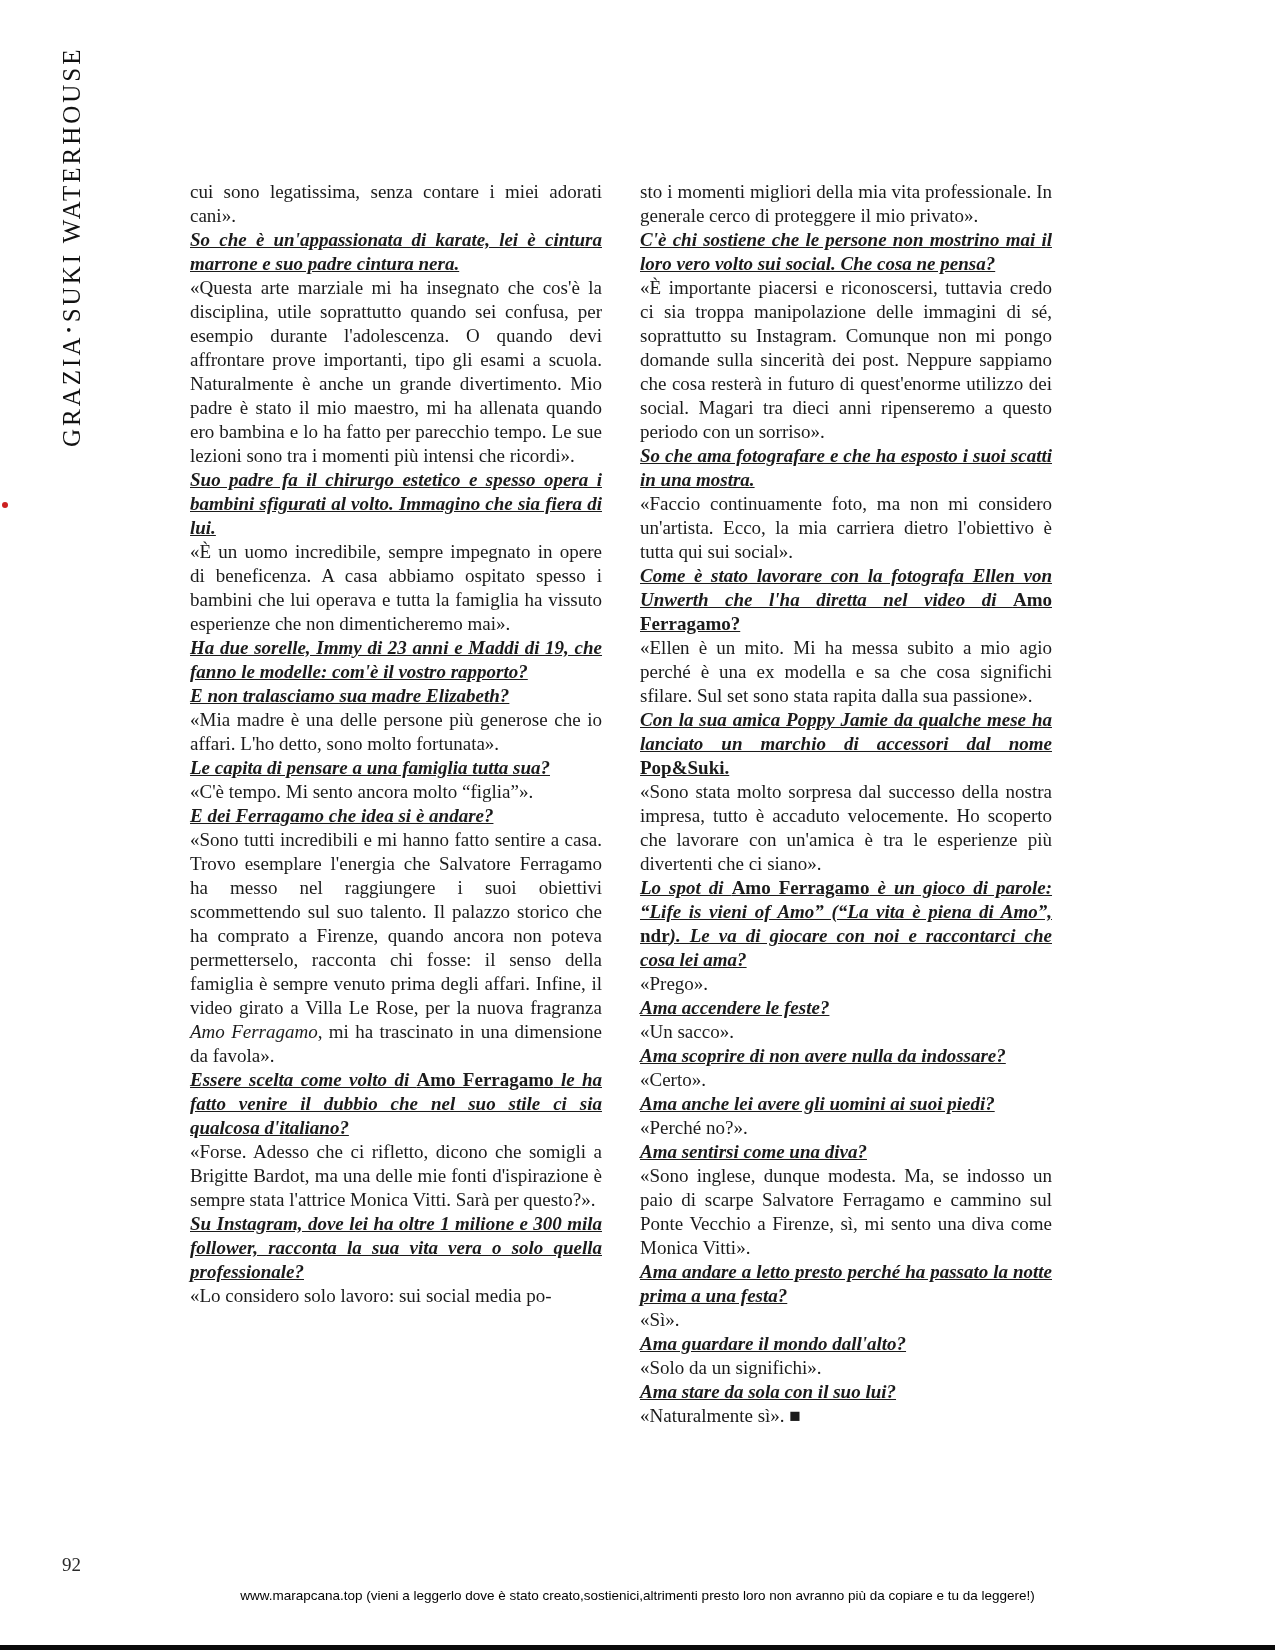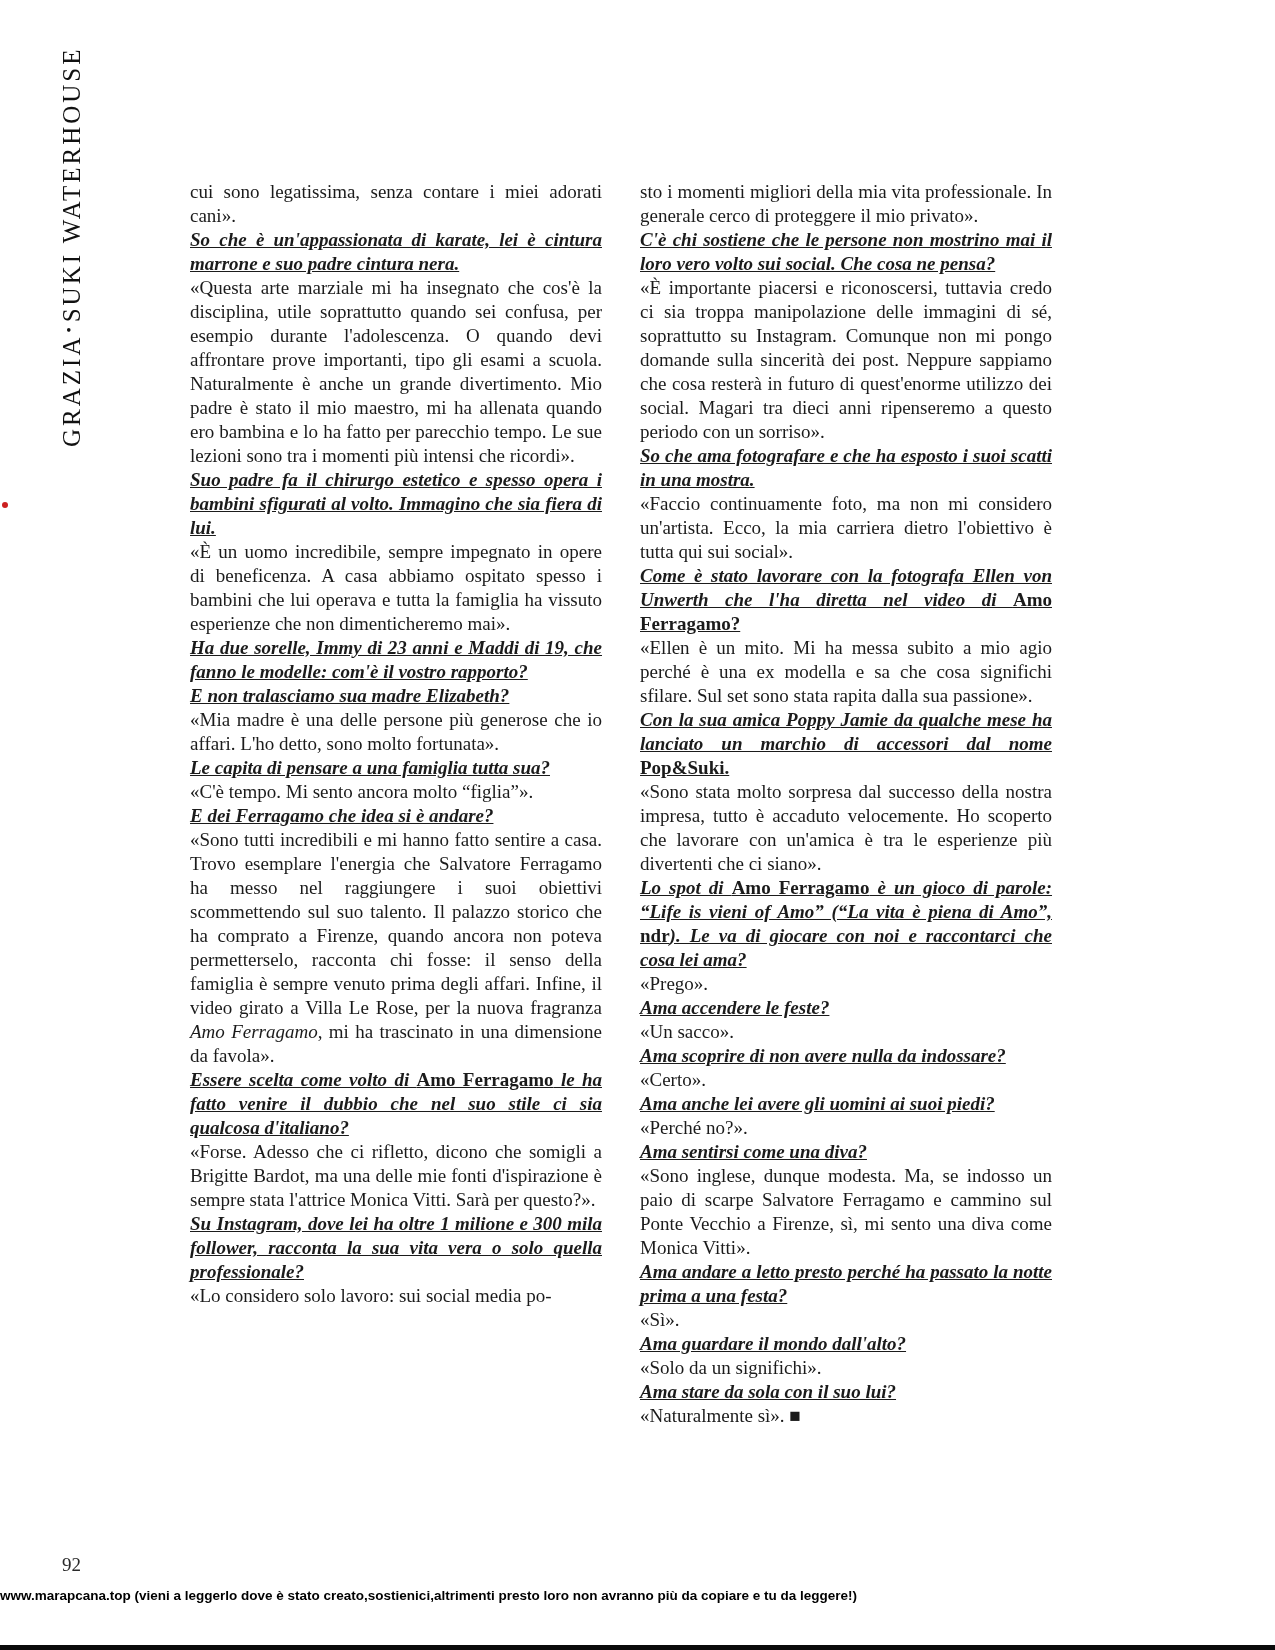--- a/index.html
+++ b/index.html
@@ -72,22 +72,23 @@
     color: #2a2a2a;
     margin-top: 24px;
   }
 
   
   .footer-line {
     position: absolute;
     left: 0;
     top: 1588px;
     width: 100%;
+    text-align: center;
     font-family: "Liberation Sans", sans-serif;
-    font-weight: 700;
+    font-weight: 400;
     font-size: 13.5px;
     color: #000;
   }
 
   
   .bottom-edge {
     position: absolute;
     left: 0;
     bottom: 0;
     width: 100%;

